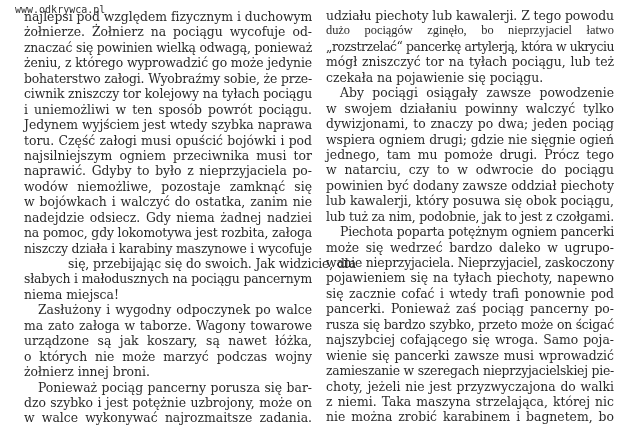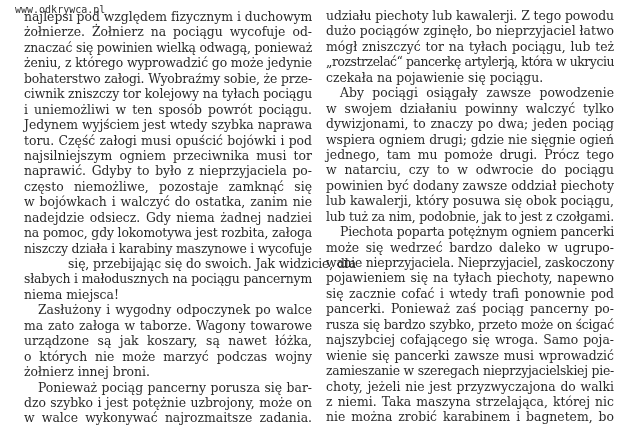--- a/index.html
+++ b/index.html
@@ -42,42 +42,42 @@
     <span class="line">żołnierze. Żołnierz na pociągu wycofuje od-</span>
     <span class="line" style="letter-spacing: -0.200994px;">znaczać się powinien wielką odwagą, ponieważ</span>
     <span class="line" style="letter-spacing: -0.104759px;">żeniu, z którego wyprowadzić go może jedynie</span>
     <span class="line" style="letter-spacing: -0.167014px;">bohaterstwo załogi. Wyobraźmy sobie, że prze-</span>
     <span class="line" style="letter-spacing: -0.113451px;">ciwnik zniszczy tor kolejowy na tyłach pociągu</span>
     <span class="line">i uniemożliwi w ten sposób powrót pociągu.</span>
     <span class="line" style="letter-spacing: -0.0349702px;">Jedynem wyjściem jest wtedy szybka naprawa</span>
     <span class="line">toru. Część załogi musi opuścić bojówki i pod</span>
     <span class="line">najsilniejszym ogniem przeciwnika musi tor</span>
     <span class="line">naprawić. Gdyby to było z nieprzyjaciela po-</span>
-    <span class="line">często niemożliwe, pozostaje zamknąć się</span>
+    <span class="line">wodów niemożliwe, pozostaje zamknąć się</span>
     <span class="line">w bojówkach i walczyć do ostatka, zanim nie</span>
     <span class="line">nadejdzie odsiecz. Gdy niema żadnej nadziei</span>
     <span class="line" style="letter-spacing: -0.138889px;">na pomoc, gdy lokomotywa jest rozbita, załoga</span>
     <span class="line" style="letter-spacing: -0.202106px;">niszczy działa i karabiny maszynowe i wycofuje</span>
     <span class="line" style="letter-spacing: -0.0975765px; margin-left: 44px;">się, przebijając się do swoich. Jak widzicie, dla</span>
     <span class="line" style="letter-spacing: -0.180959px;">słabych i małodusznych na pociągu pancernym</span>
     <span class="line last">niema miejsca!</span>
     <span class="line indent">Zasłużony i wygodny odpoczynek po walce</span>
     <span class="line">ma zato załoga w taborze. Wagony towarowe</span>
     <span class="line">urządzone są jak koszary, są nawet łóżka,</span>
     <span class="line">o których nie może marzyć podczas wojny</span>
     <span class="line last">żołnierz innej broni.</span>
     <span class="line indent">Ponieważ pociąg pancerny porusza się bar-</span>
     <span class="line">dzo szybko i jest potężnie uzbrojony, może on</span>
     <span class="line">w walce wykonywać najrozmaitsze zadania.</span>
   </div>
 <div class="col right">
     <span class="line" style="letter-spacing: -0.0538194px;">udziału piechoty lub kawalerji. Z tego powodu</span>
-    <span class="line" style="letter-spacing: -0.00798611px;">dużo pociągów zginęło, bo nieprzyjaciel łatwo</span>
+    <span class="line" style="letter-spacing: -0.00798611px; font-family: Liberation Serif, serif;">dużo pociągów zginęło, bo nieprzyjaciel łatwo</span>
+    <span class="line" style="letter-spacing: -0.427296px;">„rozstrzelać“ pancerkę artylerją, która w ukryciu</span>
     <span class="line">mógł zniszczyć tor na tyłach pociągu, lub też</span>
-    <span class="line" style="letter-spacing: -0.427296px;">„rozstrzelać“ pancerkę artylerją, która w ukryciu</span>
     <span class="line last">czekała na pojawienie się pociągu.</span>
     <span class="line indent">Aby pociągi osiągały zawsze powodzenie</span>
     <span class="line">w swojem działaniu powinny walczyć tylko</span>
     <span class="line">dywizjonami, to znaczy po dwa; jeden pociąg</span>
     <span class="line" style="letter-spacing: -0.0434028px;">wspiera ogniem drugi; gdzie nie sięgnie ogień</span>
     <span class="line">jednego, tam mu pomoże drugi. Prócz tego</span>
     <span class="line">w natarciu, czy to w odwrocie do pociągu</span>
     <span class="line" style="letter-spacing: -0.000726744px;">powinien być dodany zawsze oddział piechoty</span>
     <span class="line">lub kawalerji, który posuwa się obok pociągu,</span>
     <span class="line last" style="letter-spacing: -0.212691px;">lub tuż za nim, podobnie, jak to jest z czołgami.</span>

